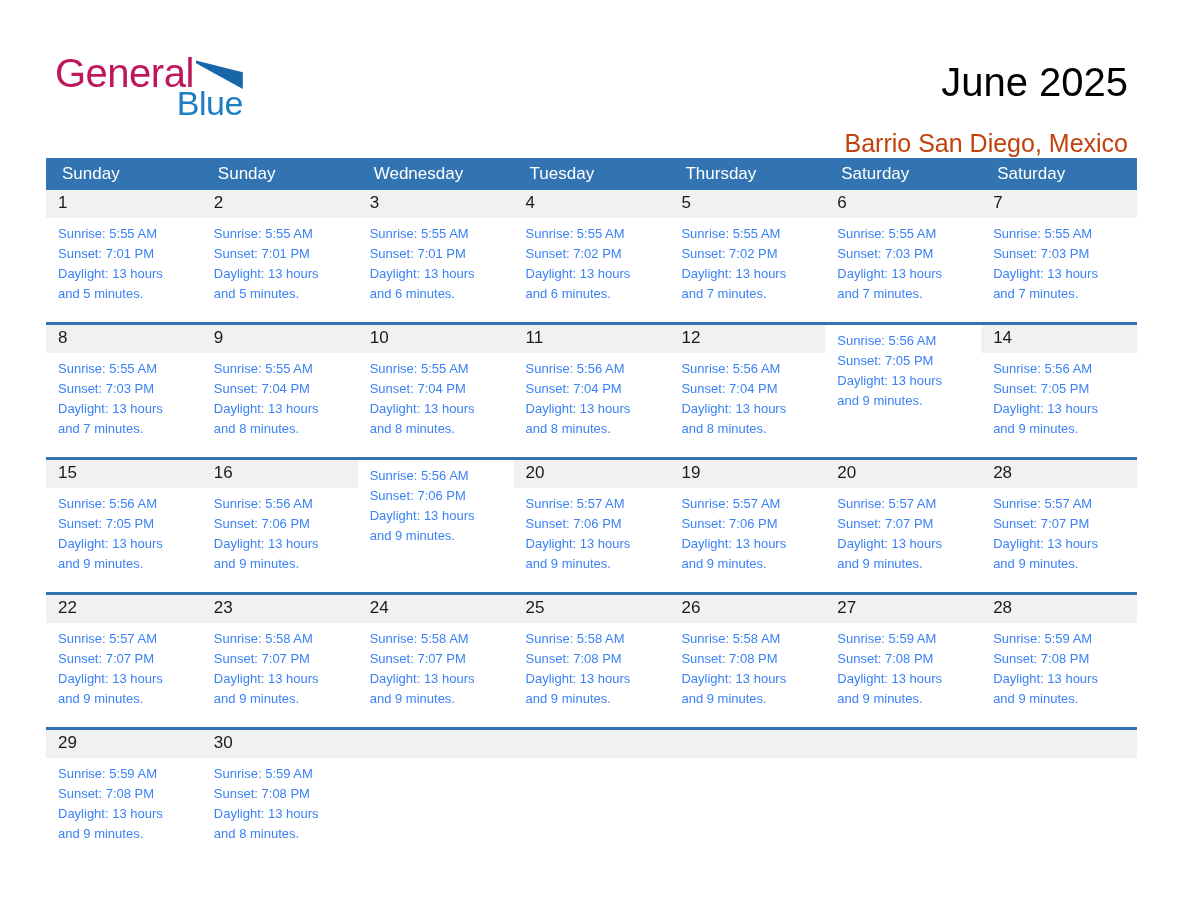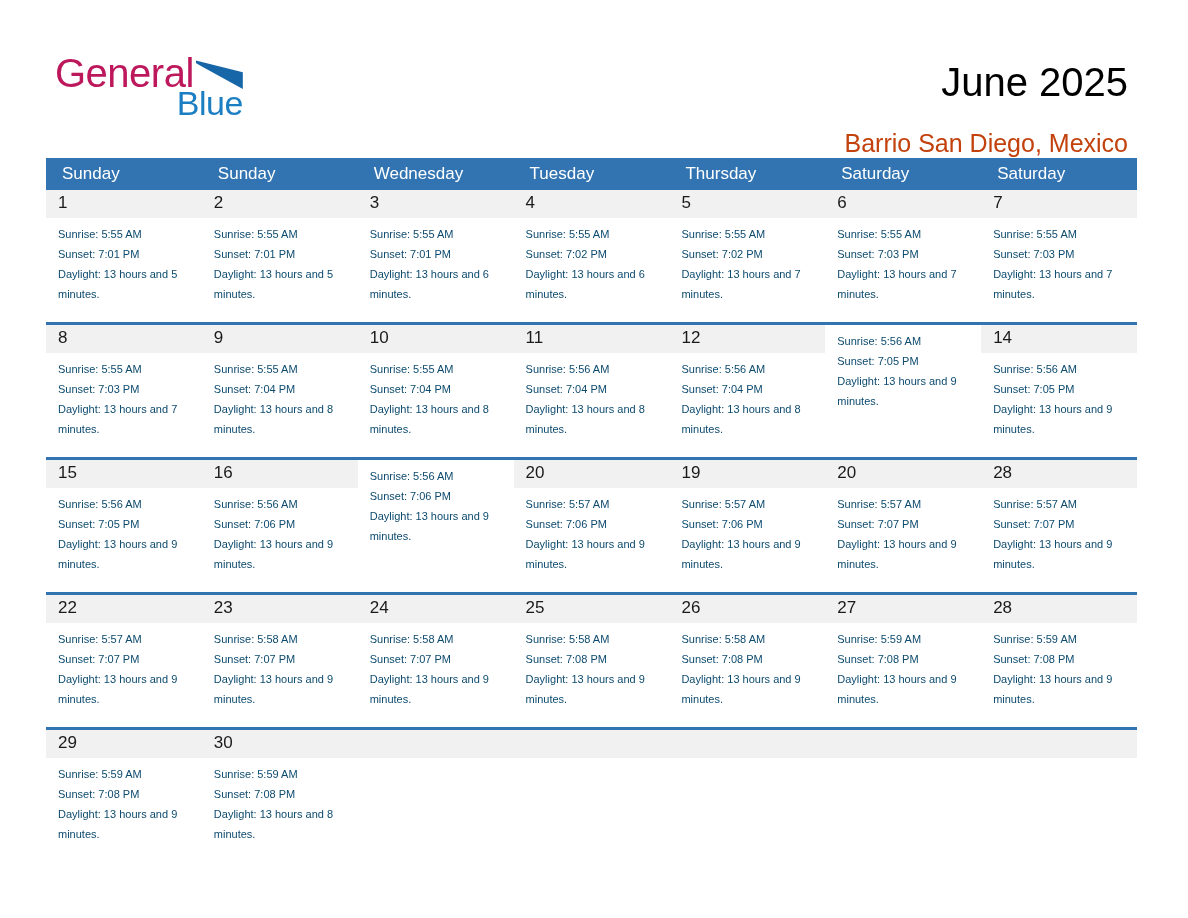--- a/index.html
+++ b/index.html
@@ -23,21 +23,21 @@
   
   .calendar { position:absolute; left:46px; top:158px; width:1091px; }
   .weekday-row { display:grid; grid-template-columns:repeat(7,1fr); height:32px; }
   .weekday-cell { color:#ffffff; font-size:17px; display:flex; align-items:center; padding-left:16px; }
 
   .week { display:grid; grid-template-columns:repeat(7,1fr); }
   .week.bordered { border-top:3px solid #3274b1; }
   .day { height:132px; }
   .day-num { height:28px; background:#f1f1f1; font-size:17px; color:#1a1a1a;
     padding:3px 0 0 12px; }
-  .day-info { padding:6px 14px 0 12px; font-size:11px; line-height:20px; color:#0c4a6e; }
+  .day-info { padding:6px 14px 0 12px; font-size:13px; line-height:20px; color:#3b82f6; }
 </style>
 </head>
 <body>
 
 <div class="logo">
   <div class="logo-line1">
     <span class="logo-general">General</span>
     <span class="logo-triangle"></span>
   </div>
   <div class="logo-blue" style="color:#1b7ec3;">Blue</div>

